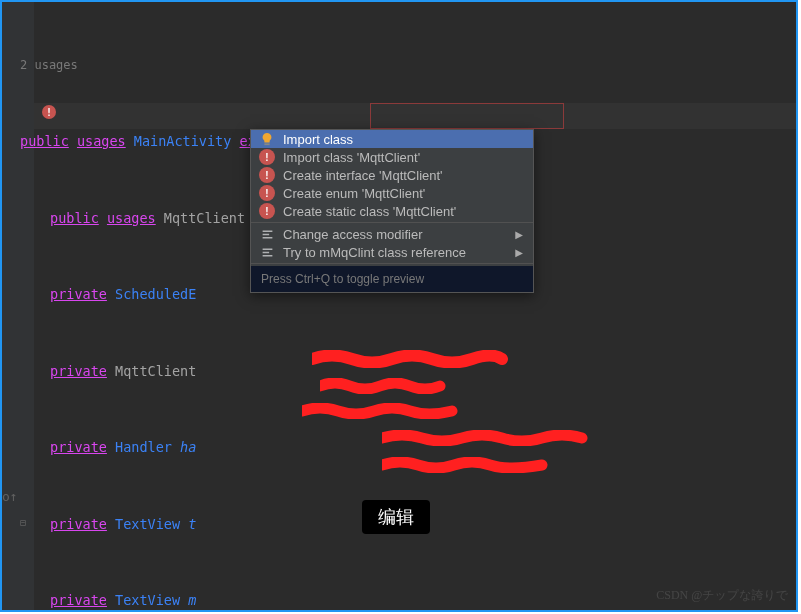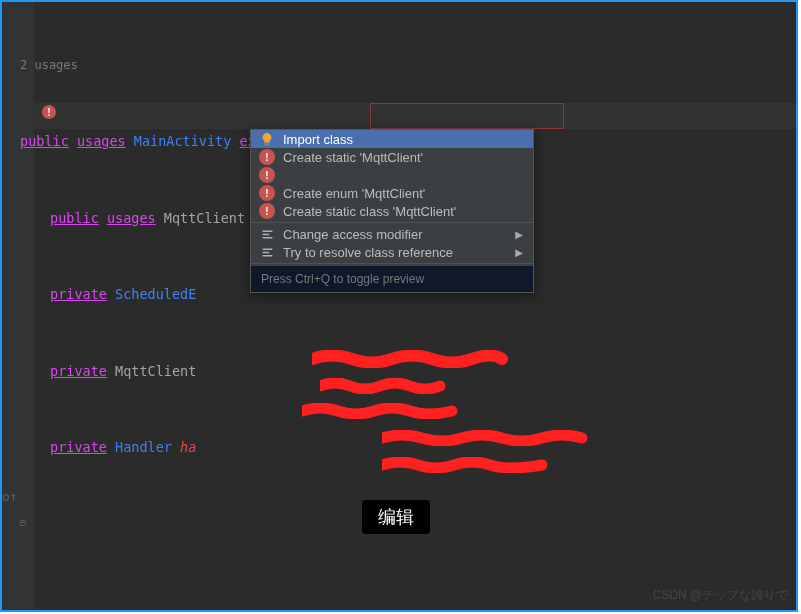--- a/index.html
+++ b/index.html
@@ -40,21 +40,21 @@
       left: 18px;
       top: 76px;
       line-height: 25.5px;
       font-size: 13.5px;
       white-space: pre;
       color: #a9b7c6;
     }
     .kw { color: #d946ef; text-decoration: underline; }
     .error-type { color: #a3a3a3; }
     .ident { color: #3b82f6; }
-    .field { color: #ef4444; font-style: italic; }
+    .field { color: #3b82f6; font-style: italic; }
     .punct { color: #cc7832; }
     .white { color: #a9b7c6; }
     .code-line { display: block; height: 25.5px; }
     .indent1 { padding-left: 30px; }
 
     .error-icon {
       position: absolute;
       display: inline-flex;
       align-items: center;
       justify-content: center;
@@ -173,21 +173,21 @@
       font-family: sans-serif;
       font-size: 18px;
       text-align: center;
     }
     .watermark {
       position: absolute;
       right: 8px;
       bottom: 6px;
       color: rgba(255,255,255,0.12);
       font-size: 12px;
-      font-family: Liberation Sans, sans-serif;
+      font-family: Liberation Serif, serif;
     }
   </style>
 </head>
 <body>
 
 <div class="editor-frame">
   <div class="gutter"></div>
 
   <div class="highlight-line"></div>
 
@@ -197,20 +197,22 @@
 
   <div class="override-marker">o↑</div>
   <div class="expand-marker">⊟</div>
 
   <div class="code-area">
     <span class="code-line"><span class="kw">public</span> <span class="kw">usages</span> <span class="ident">MainActivity</span> <span class="kw">extends</span> <span class="ident">AppCompatActivity</span> <span class="white">{</span></span>
     <span class="code-line indent1"><span class="kw">public</span> <span class="kw">usages</span> <span class="error-type">MqttClient</span> <span class="field">mMqClint</span><span class="punct">;</span></span>
     <span class="code-line indent1"><span class="kw">private</span> <span class="ident">ScheduledE</span></span>
     <span class="code-line indent1"><span class="kw">private</span> <span class="error-type">MqttClient</span></span>
     <span class="code-line indent1"><span class="kw">private</span> <span class="ident">Handler</span> <span class="field">ha</span></span>
+    <span class="code-line indent1"><span class="kw">private</span> <span class="ident">TextView</span> <span class="field">t</span></span>
+    <span class="code-line indent1"><span class="kw">private</span> <span class="ident">TextView</span> <span class="field">m</span></span>
     
     
     
     
     
     
     
     
     
     
@@ -225,24 +227,25 @@
       <span class="menu-icon menu-icon-bulb">
         <svg width="14" height="14" viewBox="0 0 16 16">
             <path fill="#f0a732" d="M8 1a5 5 0 0 0-3 9v2h6v-2a5 5 0 0 0-3-9z"></path>
             <rect x="5" y="13" width="6" height="2" fill="#888"></rect>
           </svg>
       </span>
       <span>Import class</span>
     </div>
     <div class="menu-item">
       <span class="menu-icon menu-icon-error">!</span>
-      <span>Create static 'MqttClient'</span>
-    </div>
-    <div class="menu-item">
-      <span class="menu-icon menu-icon-error">!</span>
+      <span>Import class 'MqttClient'</span>
+    </div>
+    <div class="menu-item">
+      <span class="menu-icon menu-icon-error">!</span>
+      <span>Create interface 'MqttClient'</span>
     </div>
     <div class="menu-item">
       <span class="menu-icon menu-icon-error">!</span>
       <span>Create enum 'MqttClient'</span>
     </div>
     <div class="menu-item">
       <span class="menu-icon menu-icon-error">!</span>
       <span>Create static class 'MqttClient'</span>
     </div>
     <div class="menu-sep"></div>
@@ -254,21 +257,21 @@
       </span>
       <span>Change access modifier</span>
       <span class="menu-arrow">▶</span>
     </div>
     <div class="menu-item">
       <span class="menu-icon menu-icon-gray">
         <svg width="13" height="13" viewBox="0 0 16 16">
             <path d="M2 3h12v2H2zM2 7h8v2H2zM2 11h12v2H2z"></path>
           </svg>
       </span>
-      <span>Try to resolve class reference</span>
+      <span>Try to mMqClint class reference</span>
       <span class="menu-arrow">▶</span>
     </div>
     <div class="menu-sep"></div>
     <div class="menu-footer">Press Ctrl+Q to toggle preview</div>
   </div>
 
   <svg class="scribble" style="left:310px; top:348px;" width="200" height="18">
       <path d="M0 9 Q20 2 40 9 T80 9 T120 9 T160 9 T190 9" stroke="#ff2020" stroke-width="12" fill="none" stroke-linecap="round"></path>
     </svg>
   <svg class="scribble" style="left:318px; top:376px;" width="130" height="16">

